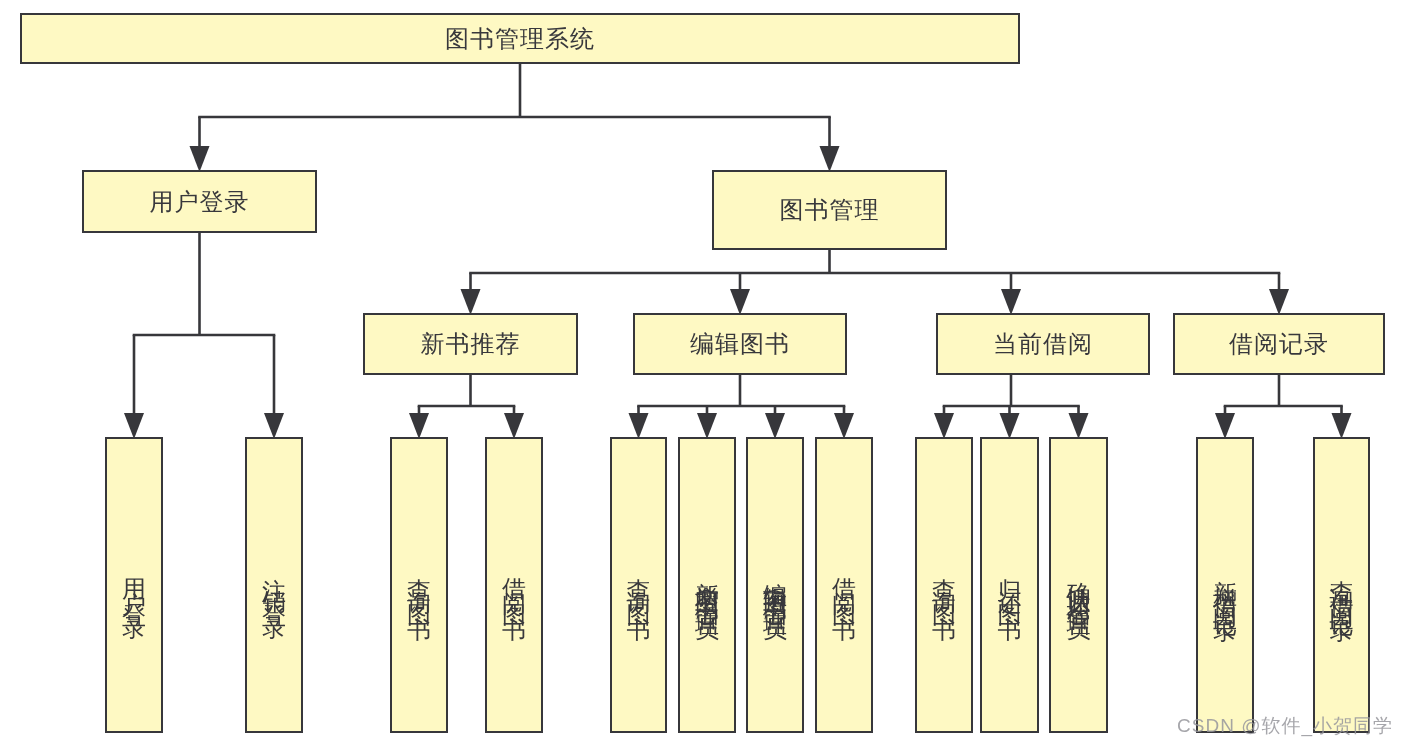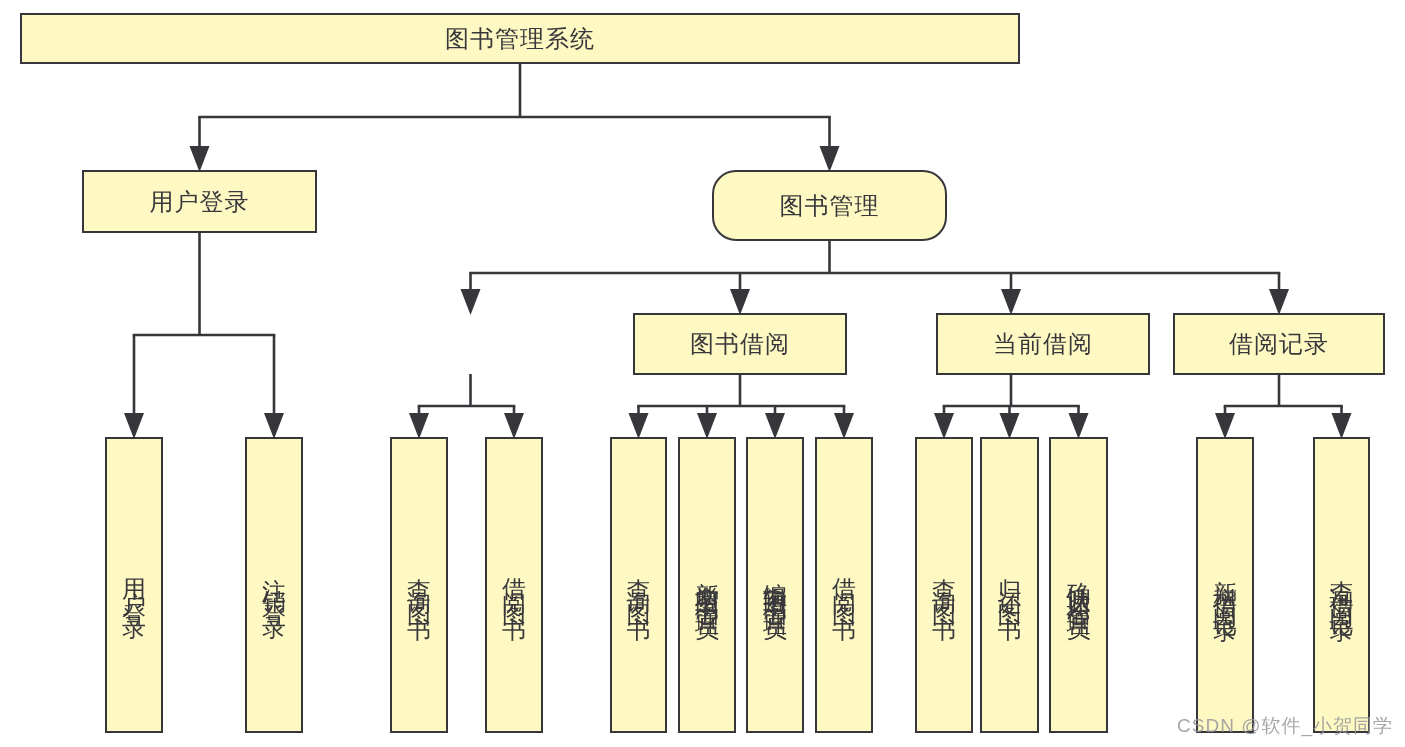--- a/index.html
+++ b/index.html
@@ -94,22 +94,23 @@
       <line x1="1279" y1="374" x2="1279" y2="406" stroke="#37373b" stroke-width="2.6"></line>
       <line x1="1223.7" y1="406" x2="1342.8" y2="406" stroke="#37373b" stroke-width="2.6"></line>
       <line x1="1225" y1="406" x2="1225" y2="417" stroke="#37373b" stroke-width="2.6"></line>
       <polygon points="1215,413 1235,413 1225,439" fill="#37373b"></polygon>
       <line x1="1341.5" y1="406" x2="1341.5" y2="417" stroke="#37373b" stroke-width="2.6"></line>
       <polygon points="1331.5,413 1351.5,413 1341.5,439" fill="#37373b"></polygon>
     </svg>
   <div class="watermark">CSDN @软件_小贺同学</div>
 <div class="node" style="left: 20px; top: 13px; width: 1000px; height: 51px;">图书管理系统</div>
     <div class="node" style="left: 82px; top: 170px; width: 235px; height: 63px;">用户登录</div>
-    <div class="node" style="left: 712px; top: 170px; width: 235px; height: 71px; border-radius: 24px;">图书管理</div>
-    <div class="node" style="left: 633px; top: 313px; width: 214px; height: 62px;">图书借阅</div>
+    <div class="node" style="left: 712px; top: 170px; width: 235px; height: 80px;">图书管理</div>
+    <div class="node" style="left: 363px; top: 313px; width: 215px; height: 62px;">新书推荐</div>
+    <div class="node" style="left: 633px; top: 313px; width: 214px; height: 62px;">编辑图书</div>
     <div class="node" style="left: 936px; top: 313px; width: 214px; height: 62px;">当前借阅</div>
     <div class="node" style="left: 1173px; top: 313px; width: 212px; height: 62px;">借阅记录</div>
     <div class="node v" style="letter-spacing: 13px; left: 105px; top: 437px; width: 58px; height: 296px;">用户登录</div>
     <div class="node v" style="letter-spacing: 13px; left: 245px; top: 437px; width: 58px; height: 296px;">注销登录</div>
     <div class="node v" style="letter-spacing: 13px; left: 390px; top: 437px; width: 58px; height: 296px;">查询图书</div>
     <div class="node v" style="letter-spacing: 13px; left: 485px; top: 437px; width: 58px; height: 296px;">借阅图书</div>
     <div class="node v" style="letter-spacing: 13px; left: 610px; top: 437px; width: 57px; height: 296px;">查询图书</div>
     <div class="node v" style="letter-spacing: 5px; left: 678px; top: 437px; width: 58px; height: 296px;">新增图书（管理员）</div>
     <div class="node v" style="letter-spacing: 5px; left: 746px; top: 437px; width: 58px; height: 296px;">编辑图书（管理员）</div>
     <div class="node v" style="letter-spacing: 13px; left: 815px; top: 437px; width: 58px; height: 296px;">借阅图书</div>

